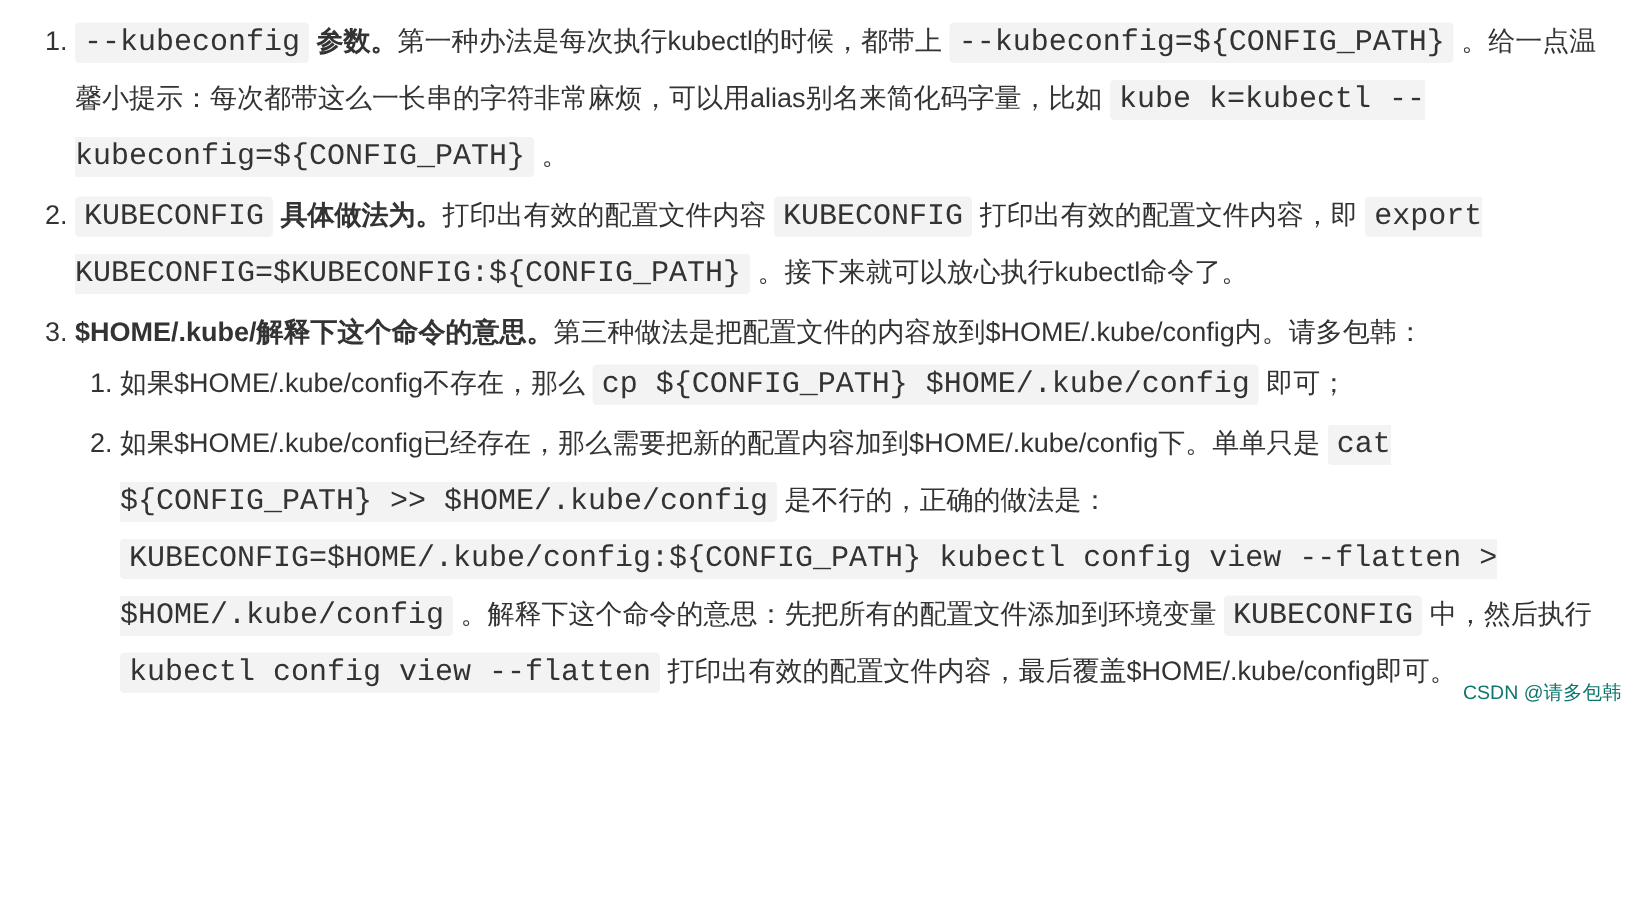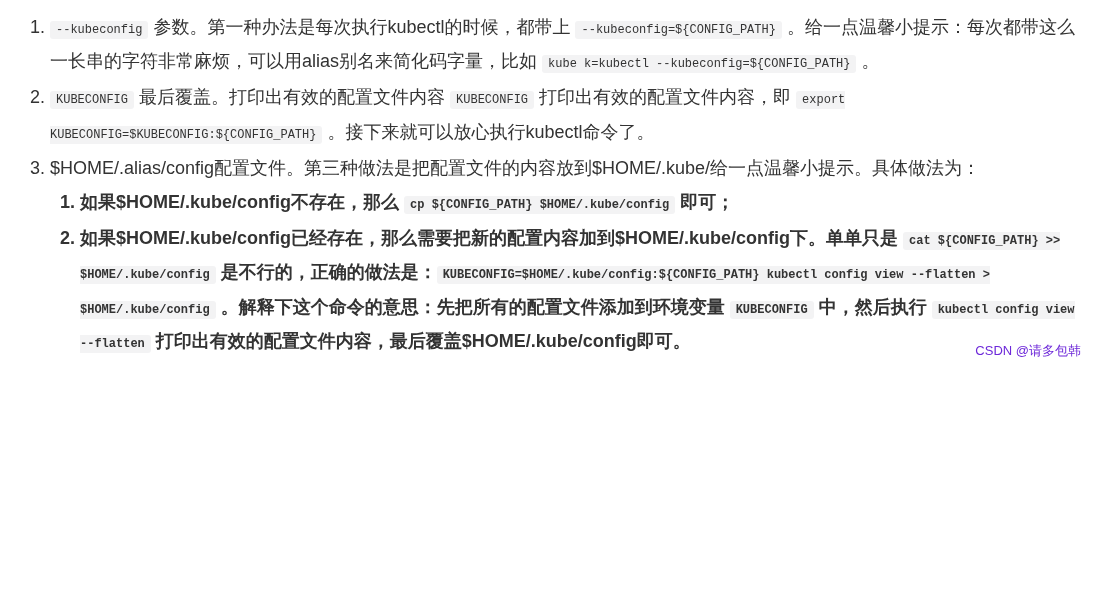--- a/index.html
+++ b/index.html
@@ -13,56 +13,55 @@
     width: 1101px;
     box-sizing: border-box;
     position: relative;
   }
   ol {
     margin: 0;
     padding-left: 40px;
   }
   ol ol {
     padding-left: 30px;
-    font-weight: bold;
   }
   li {
     margin-bottom: 2px;
   }
   code {
     font-family: "SFMono-Regular", Consolas, "Liberation Mono", Menlo, monospace;
     background: #f3f3f4;
     padding: 2px 6px;
     border-radius: 3px;
-    font-size: 12px;
+    font-size: 20px;
     color: #333;
   }
   strong {
-    font-weight: 400;
+    font-weight: 700;
   }
   .watermark {
     position: absolute;
     bottom: 6px;
     right: 20px;
     font-size: 13px;
-    color: #6d28d9;
+    color: #0f766e;
   }
 </style>
 </head>
 <body>
 
 <ol>
   <li>
     <code>--kubeconfig</code><strong> 参数。</strong><span>第一种办法是每次执行kubectl的时候，都带上 </span><code>--kubeconfig=${CONFIG_PATH}</code><span> 。给一点温馨小提示：每次都带这么一长串的字符非常麻烦，可以用alias别名来简化码字量，比如 </span><code>kube k=kubectl --kubeconfig=${CONFIG_PATH}</code><span> 。</span>
   </li>
   <li>
-    <code>KUBECONFIG</code><strong> 最后覆盖。</strong><span>打印出有效的配置文件内容 </span><code>KUBECONFIG</code><span> 打印出有效的配置文件内容，即 </span><code>export KUBECONFIG=$KUBECONFIG:${CONFIG_PATH}</code><span> 。接下来就可以放心执行kubectl命令了。</span>
+    <code>KUBECONFIG</code><strong> 具体做法为。</strong><span>打印出有效的配置文件内容 </span><code>KUBECONFIG</code><span> 打印出有效的配置文件内容，即 </span><code>export KUBECONFIG=$KUBECONFIG:${CONFIG_PATH}</code><span> 。接下来就可以放心执行kubectl命令了。</span>
   </li>
   <li>
-    <strong>$HOME/.alias/config配置文件。</strong><span>第三种做法是把配置文件的内容放到$HOME/.kube/给一点温馨小提示。具体做法为：</span>
+    <strong>$HOME/.kube/解释下这个命令的意思。</strong><span>第三种做法是把配置文件的内容放到$HOME/.kube/config内。请多包韩：</span>
     <ol>
       <li>
         <span>如果$HOME/.kube/config不存在，那么 </span><code>cp ${CONFIG_PATH} $HOME/.kube/config</code><span> 即可；</span>
       </li>
       <li>
         <span>如果$HOME/.kube/config已经存在，那么需要把新的配置内容加到$HOME/.kube/config下。单单只是 </span><code>cat ${CONFIG_PATH} &gt;&gt; $HOME/.kube/config</code><span> 是不行的，正确的做法是：</span><code>KUBECONFIG=$HOME/.kube/config:${CONFIG_PATH} kubectl config view --flatten &gt; $HOME/.kube/config</code><span> 。解释下这个命令的意思：先把所有的配置文件添加到环境变量 </span><code>KUBECONFIG</code><span> 中，然后执行 </span><code>kubectl config view --flatten</code><span> 打印出有效的配置文件内容，最后覆盖$HOME/.kube/config即可。</span>
       </li>
     </ol>
   </li>
 </ol>

